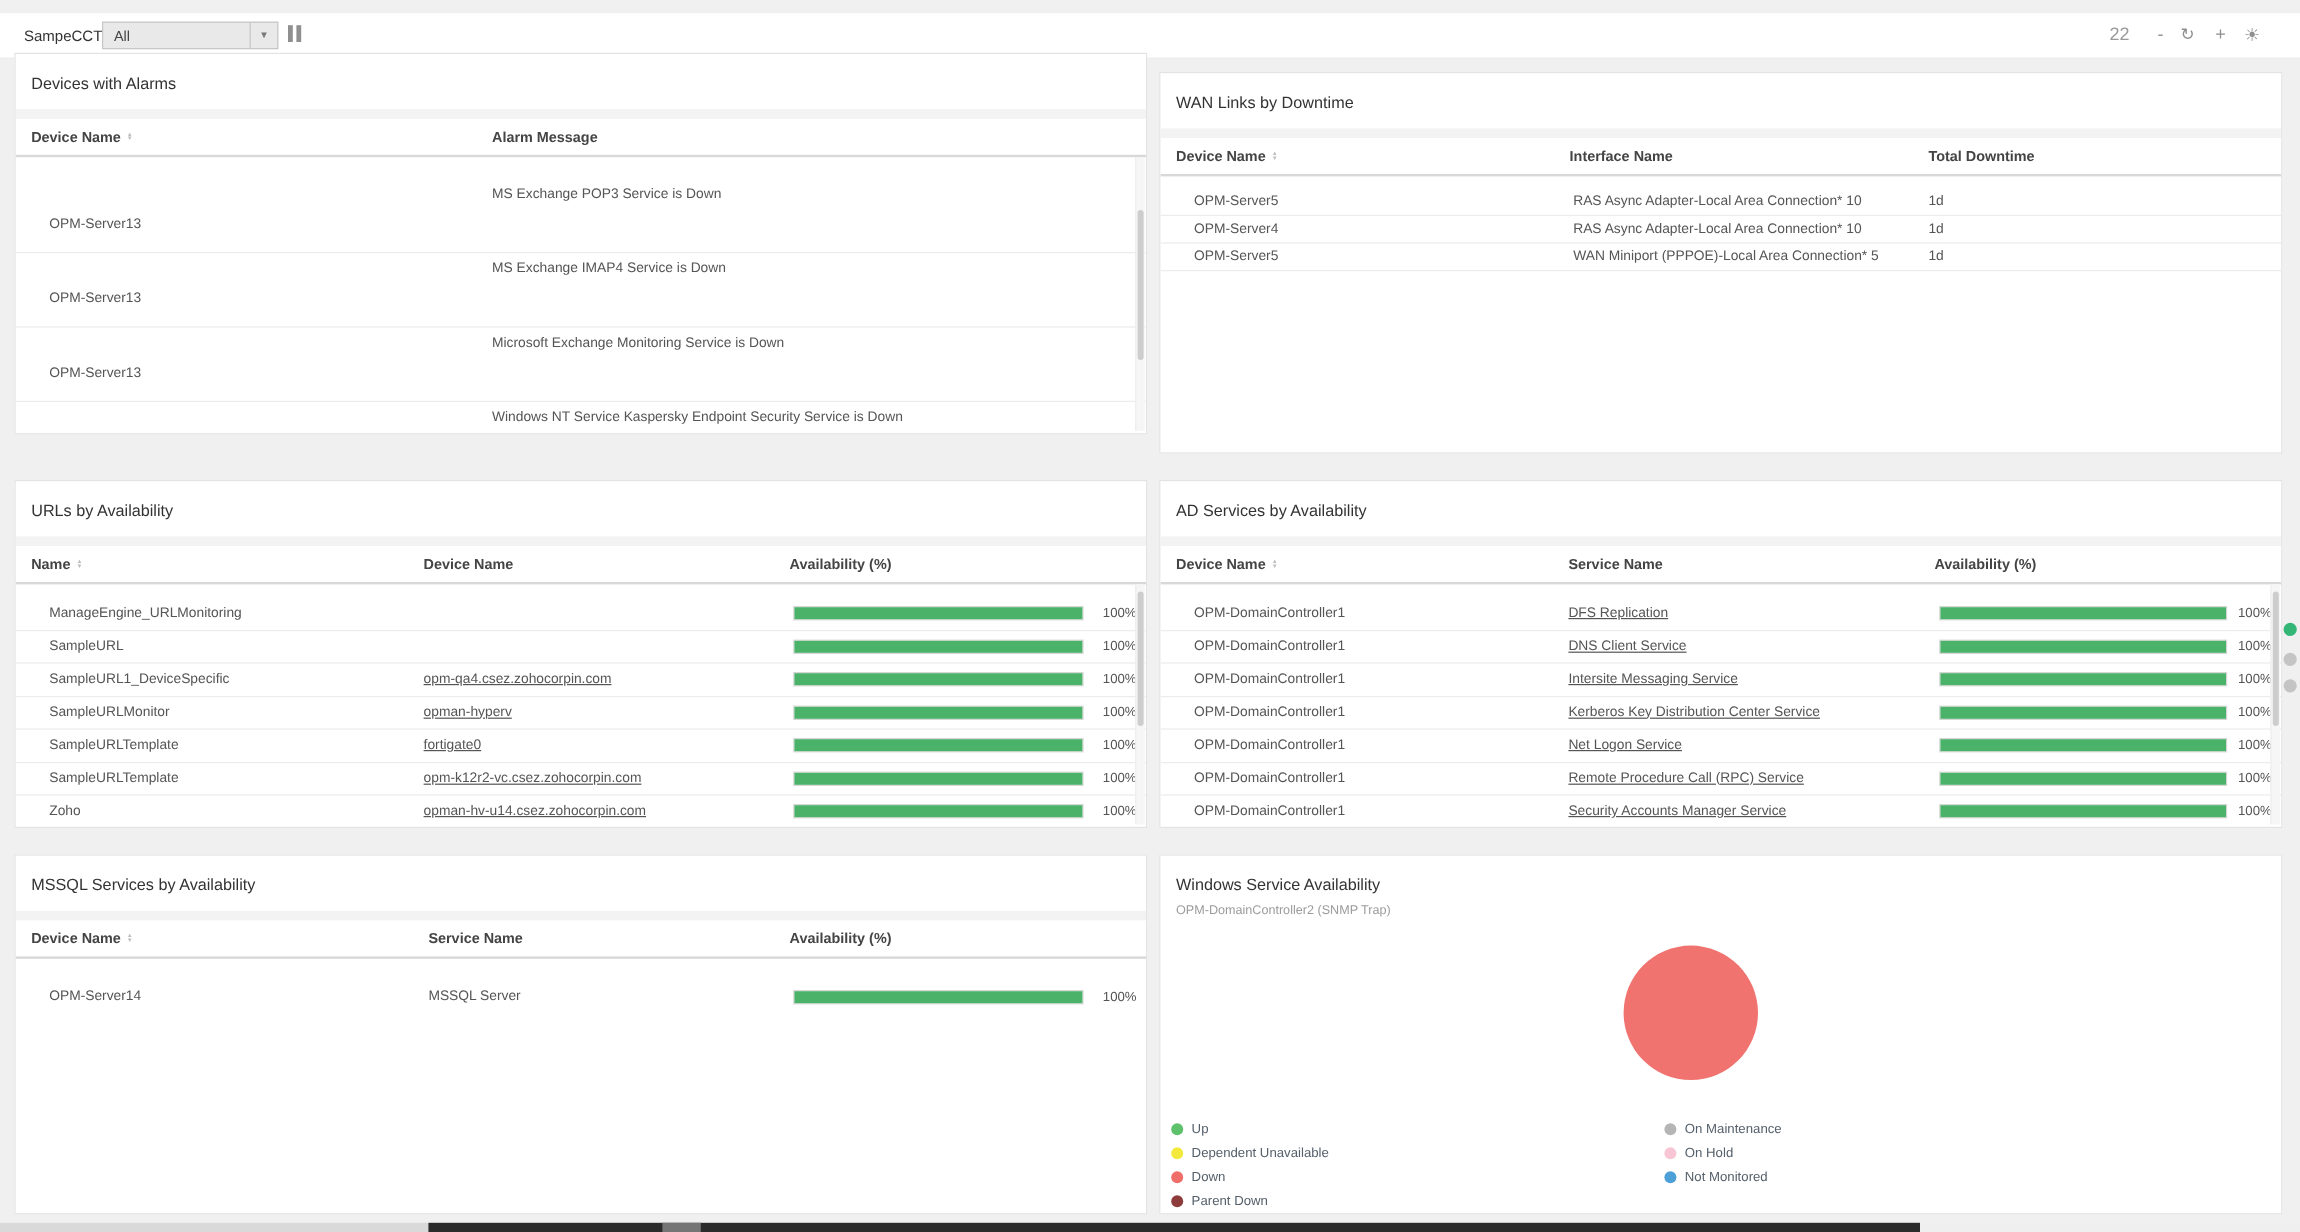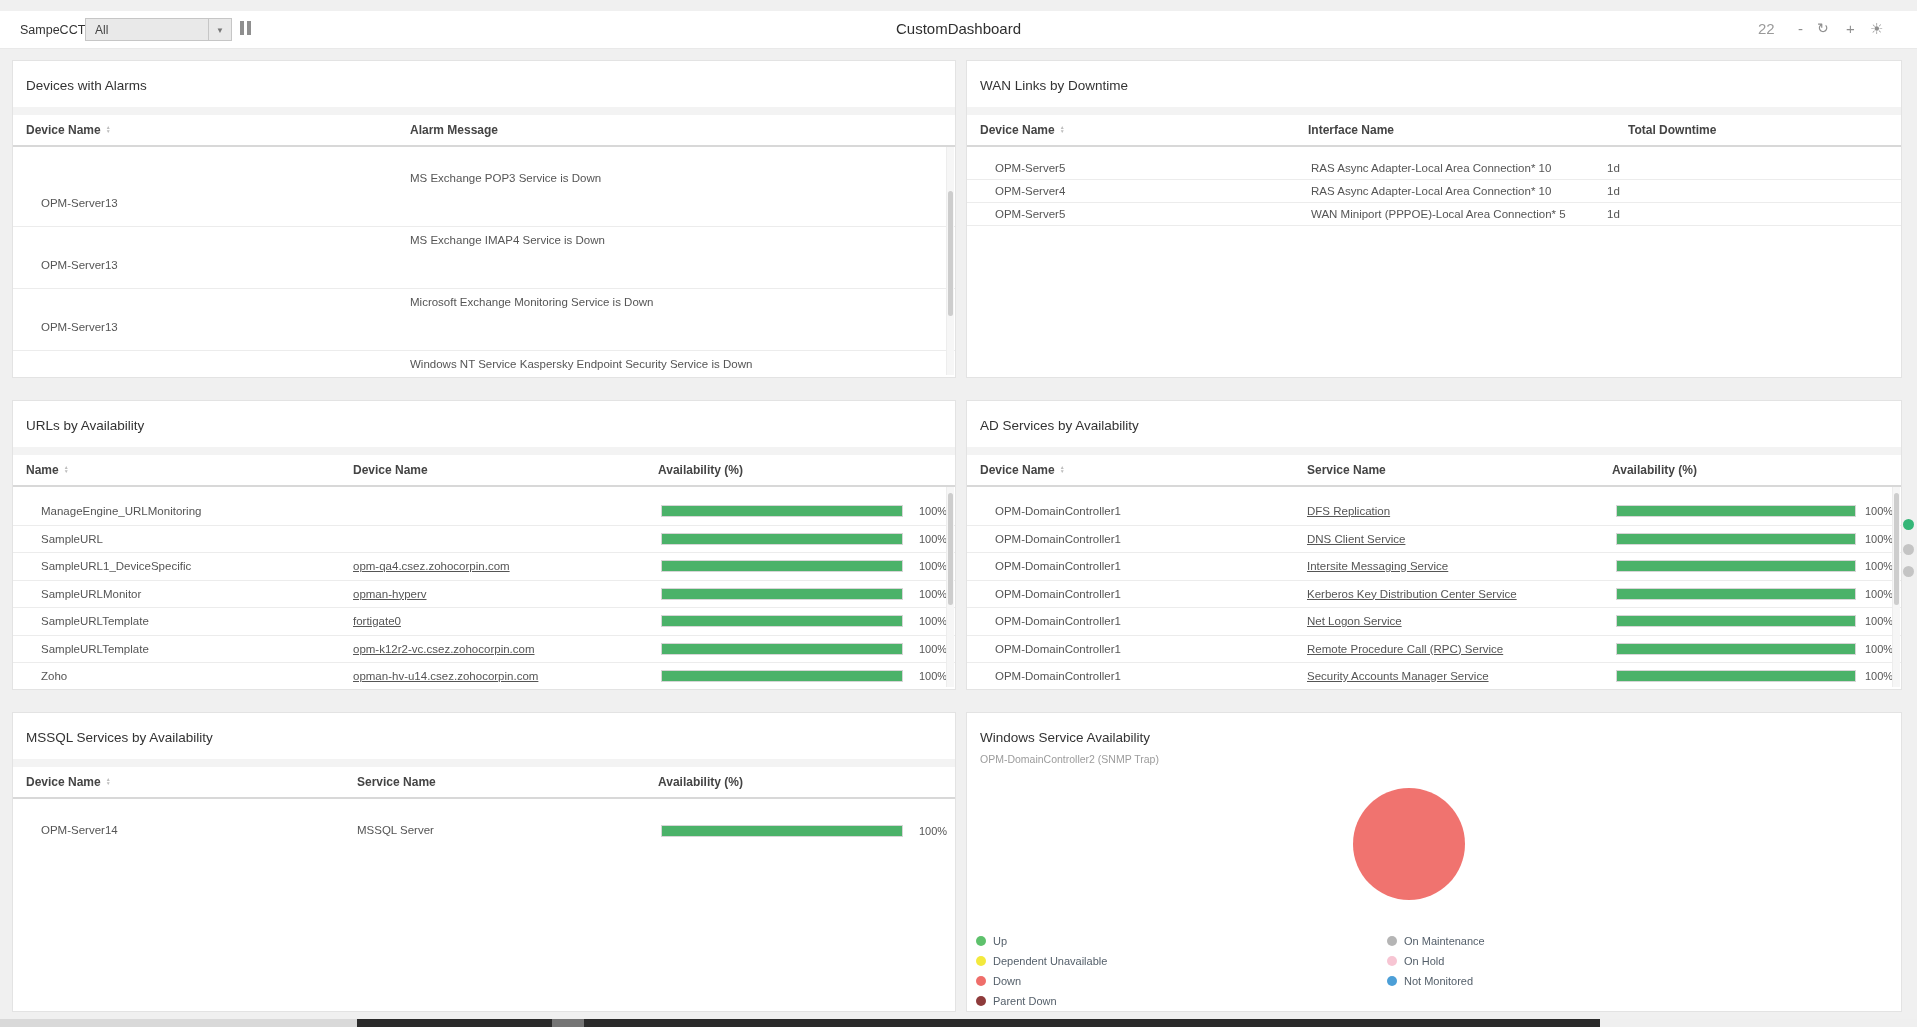--- a/index.html
+++ b/index.html
@@ -19,21 +19,21 @@
   .tb-title{position:absolute;left:0;right:0;top:9px;text-align:center;font-size:15px;color:#2f2f2f;}
   .tb-ctrl{position:absolute;top:9px;font-size:15px;color:#8f8f8f;cursor:pointer;}
   .tb-zoomlevel{position:absolute;left:1758px;top:9px;font-size:15px;color:#9a9a9a;}
   .c-minus{left:1798px;}
   .c-refresh{left:1817px;font-size:14px;}
   .c-plus{left:1846px;}
   .c-sun{left:1870px;}
 
   
   .panel{position:absolute;background:#fff;border:1px solid #e3e3e3;box-sizing:border-box;overflow:hidden;}
-  #p-devices{left:12px;top:60px;width:944px;height:318px;}
+  #p-devices{left:12px;top:44px;width:944px;height:318px;}
   #p-wan{left:966px;top:60px;width:936px;height:318px;}
   #p-urls{left:12px;top:400px;width:944px;height:290px;}
   #p-ad{left:966px;top:400px;width:936px;height:290px;}
   #p-mssql{left:12px;top:712px;width:944px;height:300px;}
   #p-winsvc{left:966px;top:712px;width:936px;height:300px;}
 
   .p-title{height:46px;line-height:50px;padding:0 13px;font-size:13.5px;color:#333;white-space:nowrap;}
   .strip{height:8px;background:#f3f3f3;}
   .thead{position:relative;height:30px;border-bottom:2px solid #d8d8d8;}
   .th{position:absolute;top:8px;font-size:12px;font-weight:700;color:#444;white-space:nowrap;}
@@ -115,21 +115,20 @@
   <div class="topbar">
     <span class="tb-label">SampeCCTV</span>
     <div class="dropdown">
       <span class="dd-value">All</span>
       <span class="dd-arrowbox"><span class="dd-arrow">▼</span></span>
     </div>
     <div class="pausebtn">
         <i class="b1"></i>
         <i class="b2"></i>
       </div>
-    <div class="tb-title">CustomDashboard</div>
     <span class="tb-zoomlevel">22</span>
     <span class="tb-ctrl c-minus">-</span>
     <span class="tb-ctrl c-refresh">↻</span>
     <span class="tb-ctrl c-plus">+</span>
     <span class="tb-ctrl c-sun">☀</span>
   </div>
 
   <div class="panel" id="p-devices">
     <div class="p-title">Devices with Alarms</div>
     <div class="strip"></div>
@@ -159,21 +158,21 @@
         <div class="vthumb"></div>
       </div>
   </div>
 
   <div class="panel" id="p-wan">
     <div class="p-title">WAN Links by Downtime</div>
     <div class="strip"></div>
     <div class="thead">
       <span class="th" style="left:13px"><span>Device Name</span><span class="sort"><b>▲</b><b>▼</b></span></span>
       <span class="th" style="left:341px">Interface Name</span>
-      <span class="th" style="left:661px">Total Downtime</span>
+      <span class="th" style="left:640px">Total Downtime</span>
     </div>
     <div class="tbody">
       <div class="trow wan-row">
         <span class="cell c1">OPM-Server5</span>
         <span class="cell c2">RAS Async Adapter-Local Area Connection* 10</span>
         <span class="cell c3">1d</span>
       </div>
       <div class="trow wan-row">
         <span class="cell c1">OPM-Server4</span>
         <span class="cell c2">RAS Async Adapter-Local Area Connection* 10</span>

